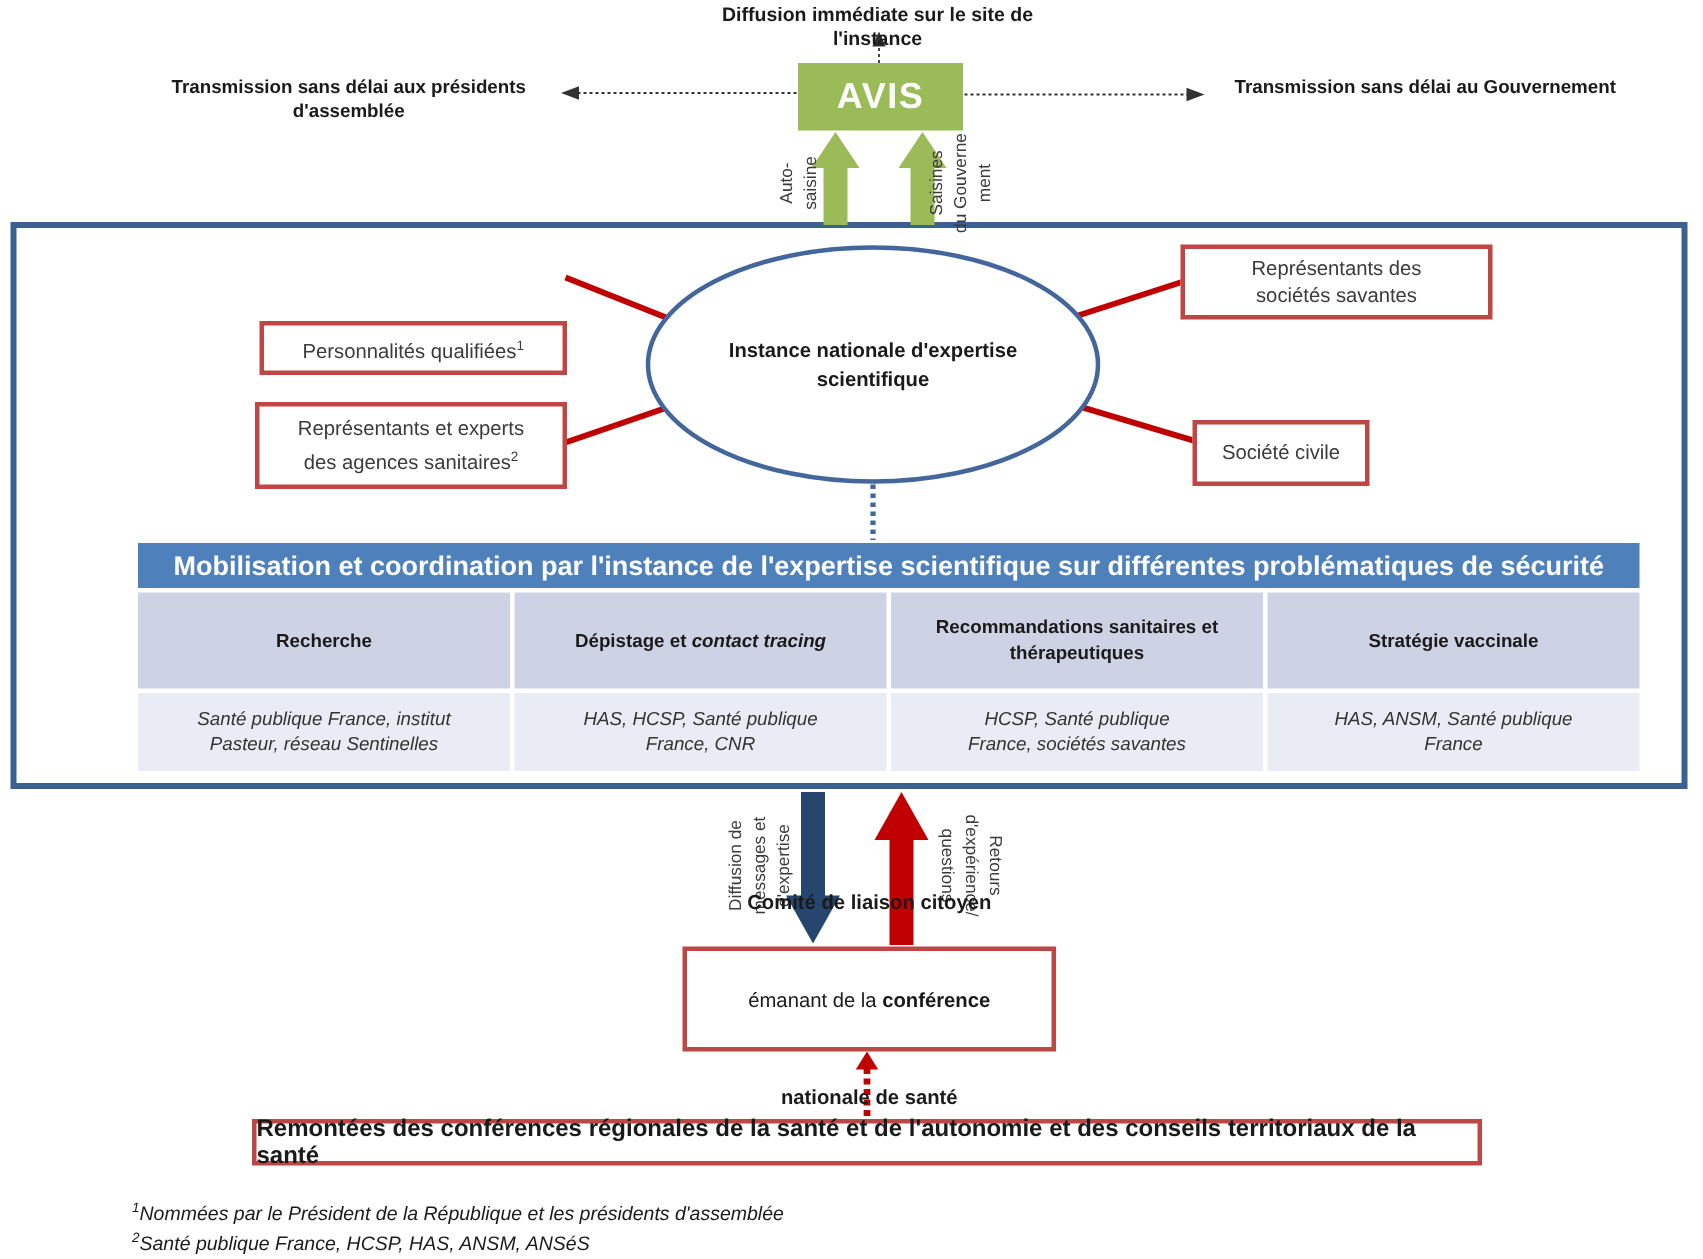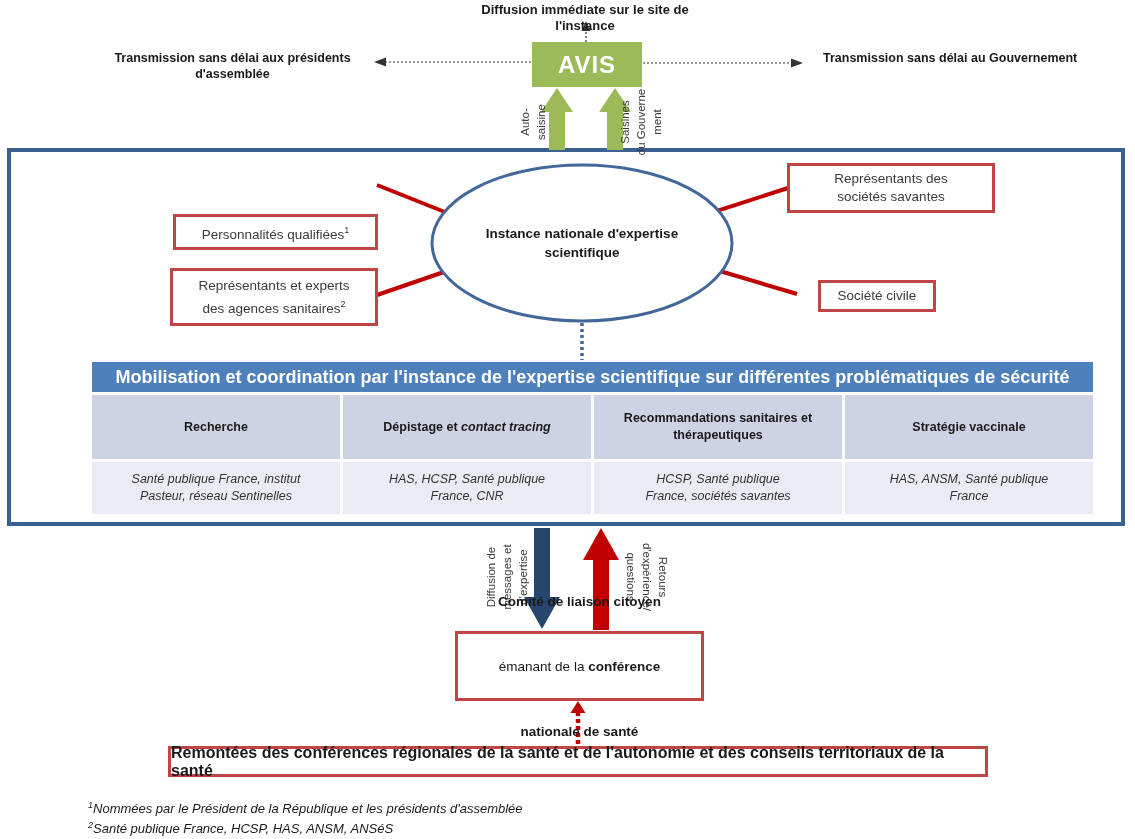--- a/index.html
+++ b/index.html
@@ -36,21 +36,21 @@
   
   .instance-label { left: 432px; top: 224px; width: 300px; font-weight: bold; font-size: 13.5px; line-height: 19px; color: #1a1a1a; }
 
   
   .member-box { border: 3px solid #BE4745; background: #fff; color: #3b3b3b; font-size: 13.5px;
                 display: flex; align-items: center; justify-content: center; text-align: center; line-height: 18px; }
   .member-box sup { font-size: 9px; }
   .box-qualified { left: 173px; top: 166px; width: 205px; height: 36px; margin-top: 48px; }
   .box-experts { left: 170px; top: 268px; width: 208px; height: 58px; }
   .box-societies { left: 787px; top: 163px; width: 208px; height: 50px; }
-  .box-civil { left: 795px; top: 280px; width: 118px; height: 32px; margin-left: 23px; }
+  .box-civil { left: 795px; top: 280px; width: 118px; height: 44px; }
 
   
   .coord-table { left: 92px; top: 362px; width: 1001px; }
   .coord-title { height: 30px; background: #4E81BB; color: #fff; font-weight: bold; font-size: 18px;
                  line-height: 30px; text-align: center; }
   .coord-row { display: flex; gap: 3px; margin-top: 3px; }
   .coord-cell { flex: 1; display: flex; align-items: center; justify-content: center; text-align: center; padding: 2px 8px; }
   .hdr-row .coord-cell { background: #CDD3E4; height: 64px; font-weight: bold; font-size: 12.5px; color: #1a1a1a; line-height: 17px; }
   .data-row .coord-cell { background: #E9ECF4; height: 52px; font-style: italic; font-size: 12.5px; color: #333; line-height: 17px; }
   .hdr-row .coord-cell em { font-style: italic; }

